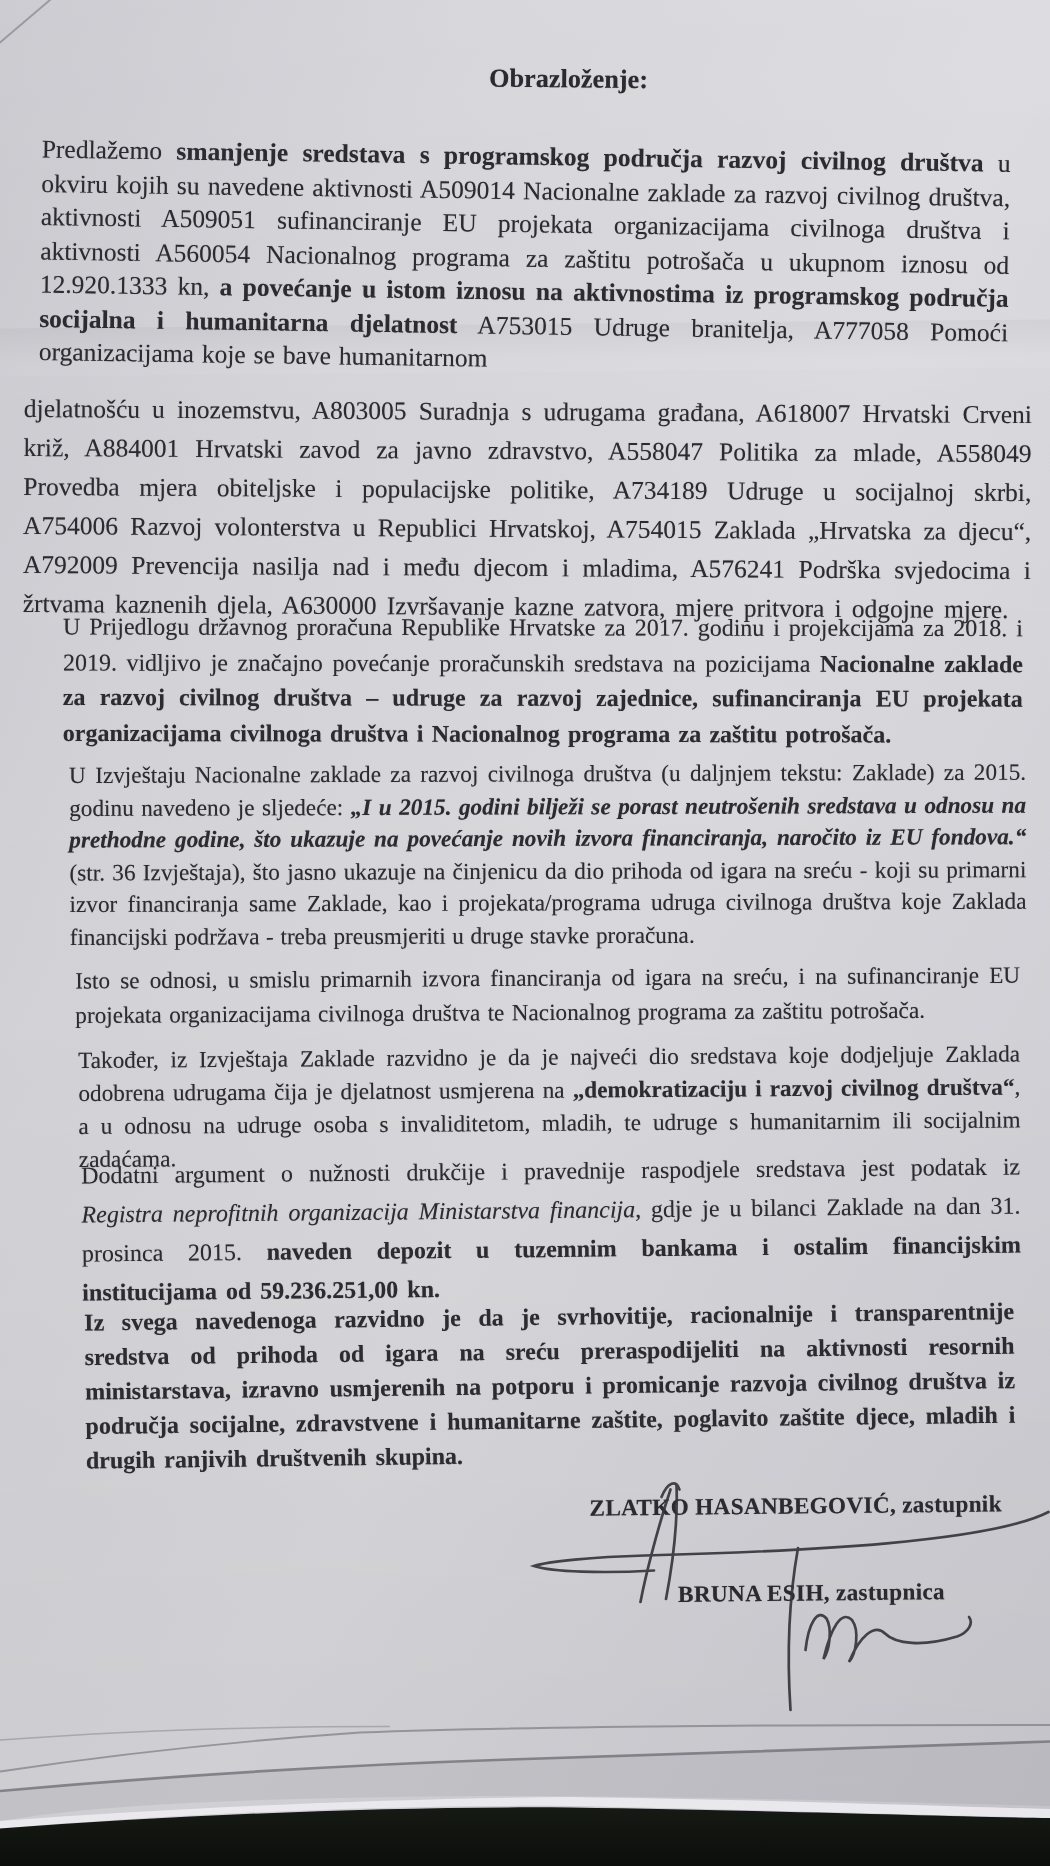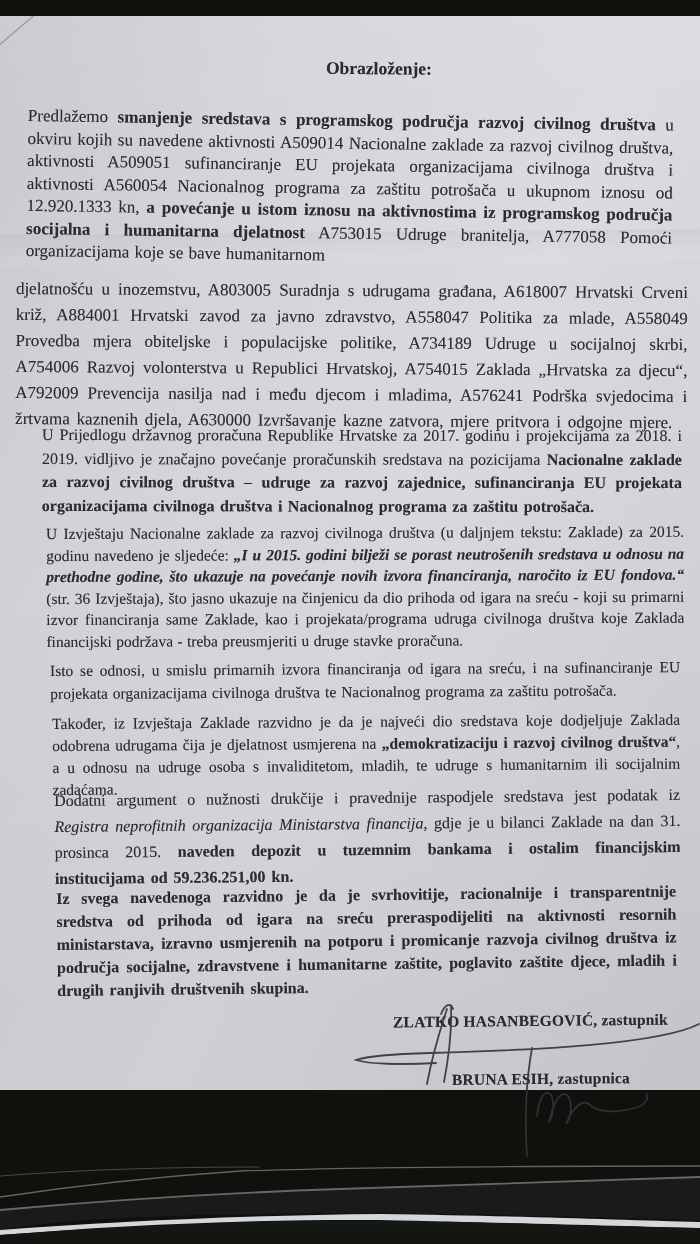--- a/index.html
+++ b/index.html
@@ -2,21 +2,21 @@
 <html><head>
 <meta charset="utf-8">
 <style>
   html,body{margin:0;padding:0;}
   body{
     width:700px;height:1244px;position:relative;overflow:hidden;
     background:#0e110c;
     font-family:"Liberation Serif","DejaVu Serif",serif;
   }
   .paper{
-    position:absolute;left:0;top:16px;width:700px;height:1074px;
+    position:absolute;left:0;top:0;width:700px;height:1244px;
     background:linear-gradient(115deg,#c9c8ce 0%,#d5d4d9 25%,#dbdade 55%,#d4d3d9 82%,#cfced4 100%);
   }
   .paper-overlay{
     position:absolute;inset:0;pointer-events:none;
     background:linear-gradient(to bottom,rgba(255,255,255,.07),rgba(255,255,255,0) 15%,rgba(0,0,0,.015) 55%,rgba(0,0,0,.05) 92%);
   }
   .crease{
     position:absolute;left:-10px;top:216px;width:720px;height:32px;
     background:linear-gradient(to bottom,rgba(0,0,0,.035),rgba(255,255,255,.05) 75%);
     transform:rotate(-.5deg);pointer-events:none;

